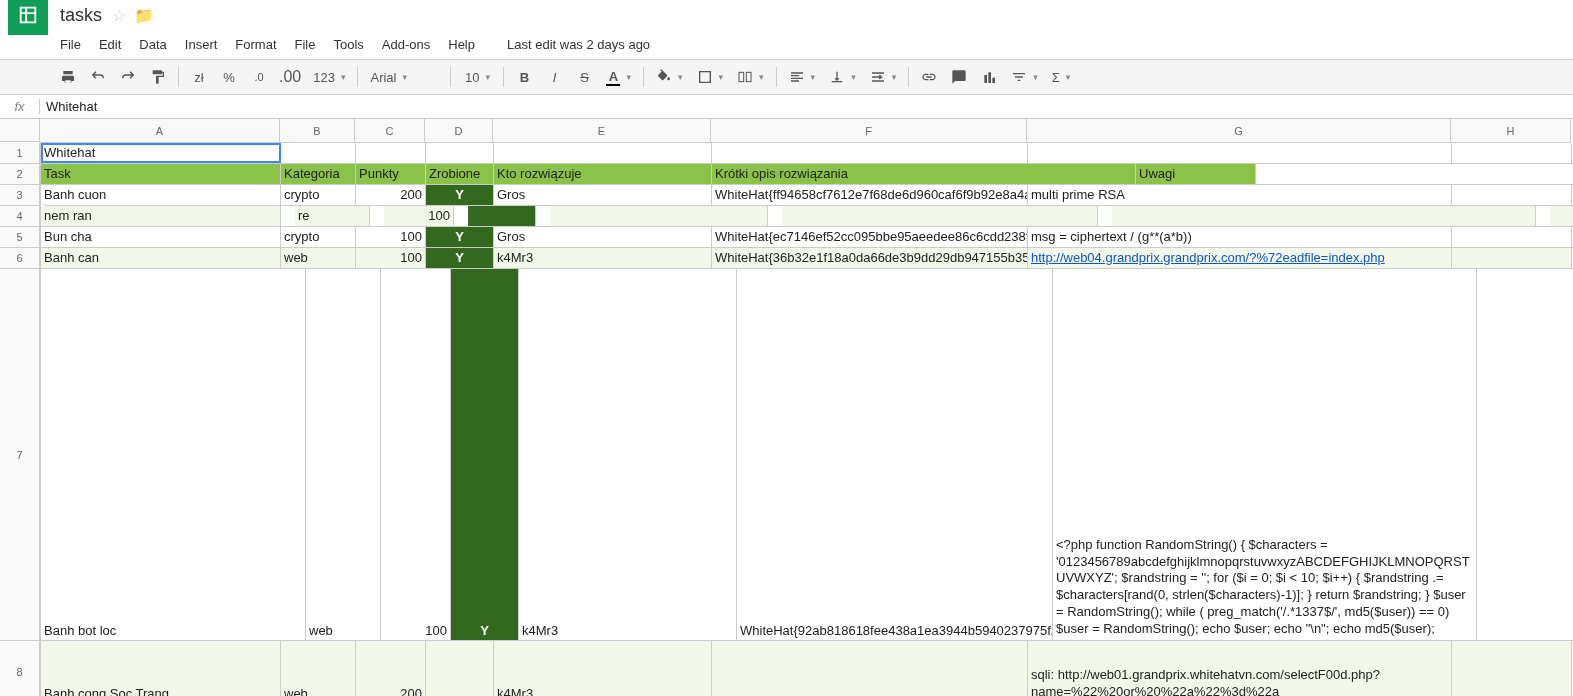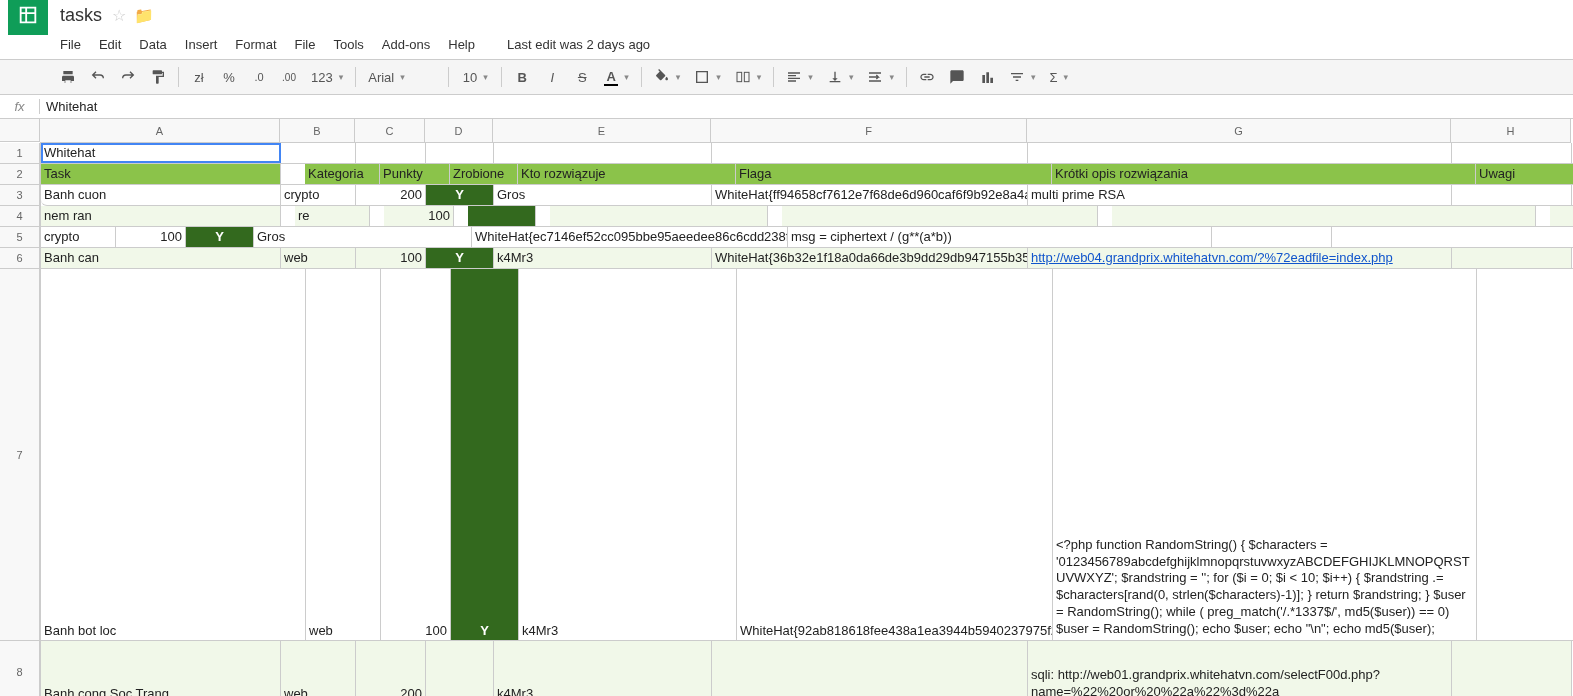--- a/index.html
+++ b/index.html
@@ -86,21 +86,21 @@
     </div>
   <div class="tbtn">
       <svg width="16" height="16" viewBox="0 0 24 24" fill="#555">
         <path d="M18 4V3c0-.55-.45-1-1-1H5c-.55 0-1 .45-1 1v4c0 .55.45 1 1 1h12c.55 0 1-.45 1-1V6h1v4H9v11c0 .55.45 1 1 1h2c.55 0 1-.45 1-1v-9h8V4h-3z"></path>
       </svg>
     </div>
   <div class="tsep"></div>
   <div class="tbtn">zł</div>
   <div class="tbtn">%</div>
   <div class="tbtn" style="font-size:11px">.0</div>
-  <div class="tbtn" style="font-size:10px">.00</div>
+  <div class="tbtn" style="font-size:16px">.00</div>
   <div class="tbtn tsel">123</div>
   <div class="tsep"></div>
   <div class="tbtn tsel" style="min-width:80px;justify-content:flex-start">Arial</div>
   <div class="tsep"></div>
   <div class="tbtn tsel" style="min-width:40px">10</div>
   <div class="tsep"></div>
   <div class="tbtn">
       <b>B</b>
     </div>
   <div class="tbtn">
@@ -206,25 +206,24 @@
             <div class="cell" style="width: 75px;"></div>
             <div class="cell" style="width: 70px;"></div>
             <div class="cell" style="width: 68px;"></div>
             <div class="cell" style="width: 218px;"></div>
             <div class="cell" style="width: 316px;"></div>
             <div class="cell" style="width: 424px;"></div>
             <div class="cell" style="width: 120px;"></div>
           </div>
           <div class="row hdrrow" style="height: 21px;">
             <div class="cell" style="width: 240px;">Task</div>
-            <div class="cell" style="width: 75px; margin-left: 24px;">Kategoria</div>
+            <div class="cell" style="width: 75px;">Kategoria</div>
             <div class="cell" style="width: 70px;">Punkty</div>
             <div class="cell" style="width: 68px;">Zrobione</div>
             <div class="cell" style="width: 218px;">Kto rozwiązuje</div>
-            <div class="cell" style="width: 316px;">Flaga</div>
             <div class="cell" style="width: 424px;">Krótki opis rozwiązania</div>
             <div class="cell" style="width: 120px;">Uwagi</div>
           </div>
           <div class="row" style="height: 21px; border-radius: 6px;">
             <div class="cell" style="width: 240px;">Banh cuon</div>
             <div class="cell" style="width: 75px;">crypto</div>
             <div class="cell num" style="width: 70px;">200</div>
             <div class="cell done ctr" style="width: 68px;">Y</div>
             <div class="cell" style="width: 218px;">Gros</div>
             <div class="cell" style="width: 316px;">WhiteHat{ff94658cf7612e7f68de6d960caf6f9b92e8a4a4</div>
@@ -235,37 +234,38 @@
             <div class="cell" style="width: 240px;">nem ran</div>
             <div class="cell" style="width: 75px;">re</div>
             <div class="cell num" style="width: 70px;">100</div>
             <div class="cell done" style="width: 68px;"></div>
             <div class="cell" style="width: 218px;"></div>
             <div class="cell" style="width: 316px;"></div>
             <div class="cell" style="width: 424px;"></div>
             <div class="cell" style="width: 120px;"></div>
           </div>
           <div class="row" style="height: 21px;">
+            <div class="cell" style="width: 240px;">Bun cha</div>
             <div class="cell" style="width: 75px;">crypto</div>
             <div class="cell num" style="width: 70px;">100</div>
             <div class="cell done ctr" style="width: 68px;">Y</div>
             <div class="cell" style="width: 218px;">Gros</div>
             <div class="cell" style="width: 316px;">WhiteHat{ec7146ef52cc095bbe95aeedee86c6cdd238fa</div>
             <div class="cell" style="width: 424px;">msg = ciphertext / (g**(a*b))</div>
             <div class="cell" style="width: 120px;"></div>
           </div>
           <div class="row evenrow" style="height: 21px;">
             <div class="cell" style="width: 240px;">Banh can</div>
             <div class="cell" style="width: 75px;">web</div>
             <div class="cell num" style="width: 70px;">100</div>
             <div class="cell done ctr" style="width: 68px;">Y</div>
             <div class="cell" style="width: 218px;">k4Mr3</div>
             <div class="cell" style="width: 316px;">WhiteHat{36b32e1f18a0da66de3b9dd29db947155b353</div>
             <div class="cell" style="width: 424px;">
-              <span class="link">http://web04.grandprix.whitehatvn.com/?%72eadfile=index.php</span>
+              <span class="link">http://web04.grandprix.grandprix.com/?%72eadfile=index.php</span>
             </div>
             <div class="cell" style="width: 120px;"></div>
           </div>
           <div class="row" style="height: 372px;">
             <div class="cell" style="width: 265px; align-items: flex-end;">Banh bot loc</div>
             <div class="cell" style="width: 75px; align-items: flex-end;">web</div>
             <div class="cell num" style="width: 70px; align-items: flex-end;">100</div>
             <div class="cell done ctr" style="width: 68px; align-items: flex-end;">Y</div>
             <div class="cell" style="width: 218px; align-items: flex-end;">k4Mr3</div>
             <div class="cell" style="width: 316px; align-items: flex-end;">WhiteHat{92ab818618fee438a1ea3944b5940237975f2f</div>

